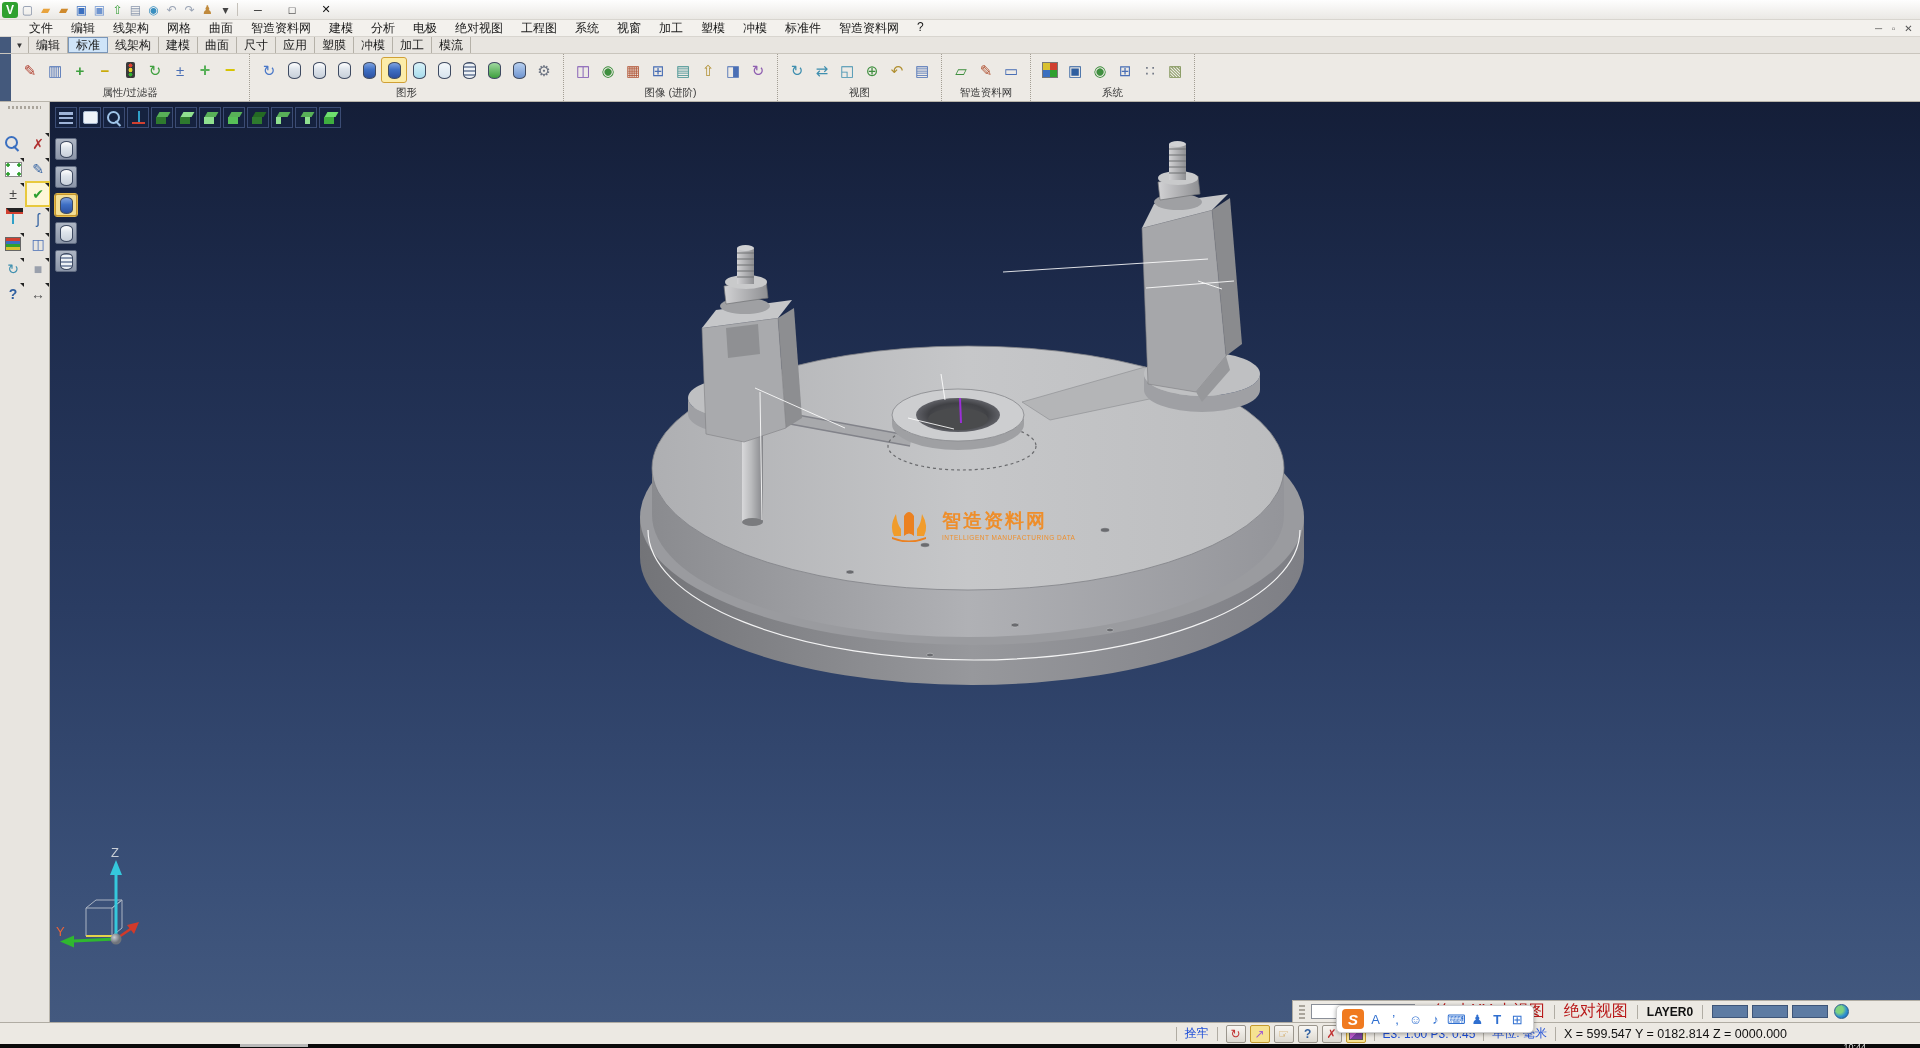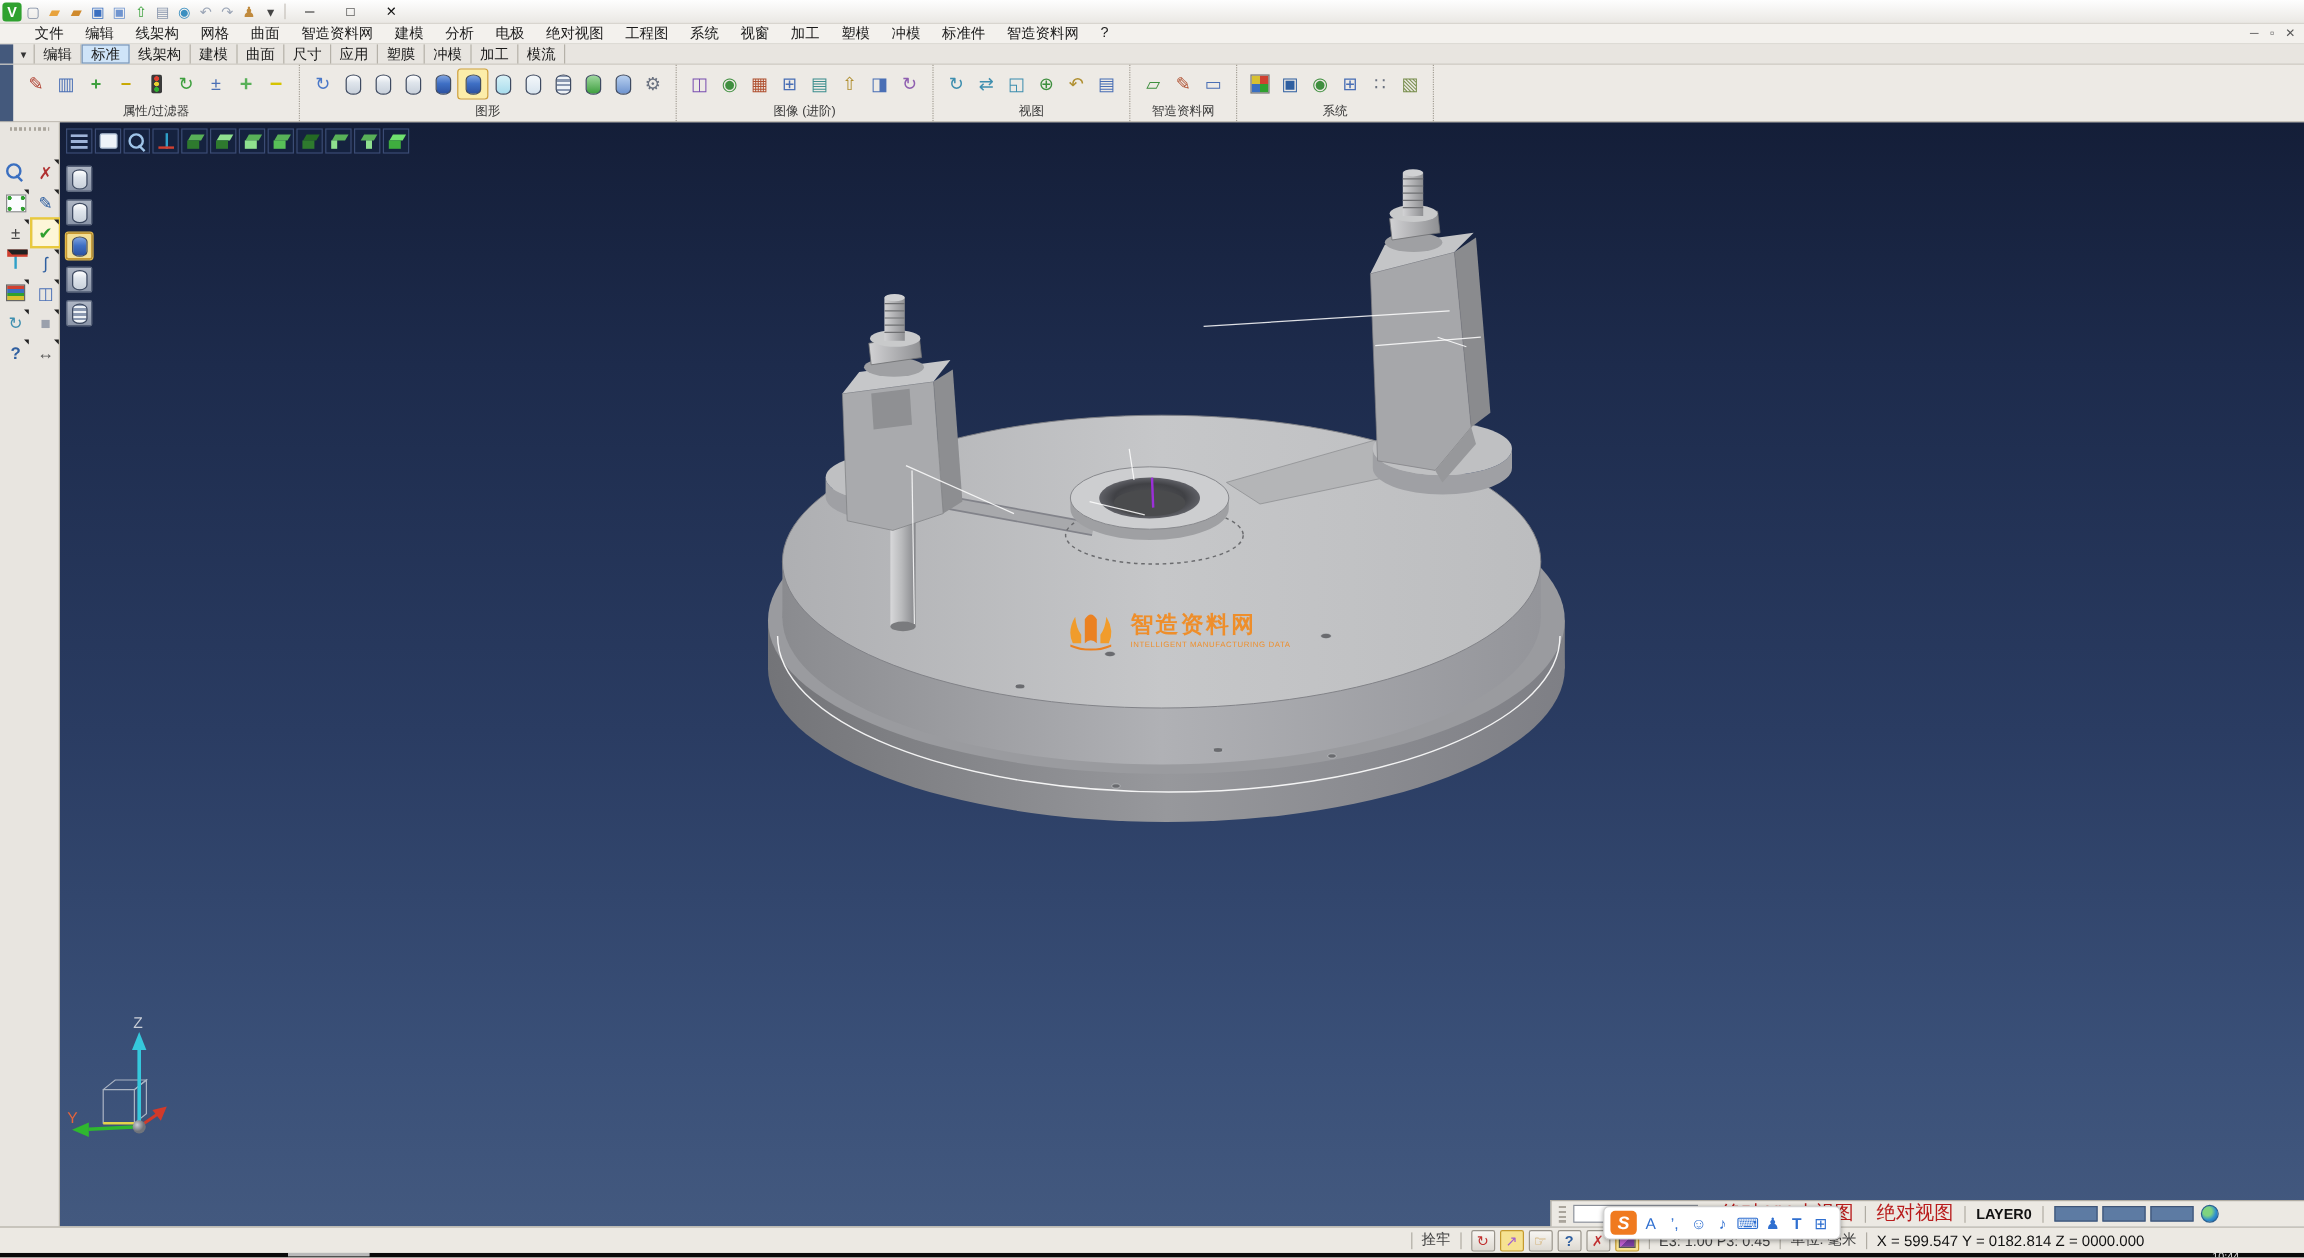--- a/index.html
+++ b/index.html
@@ -162,21 +162,21 @@
   .su-layer { font-size:12px; font-weight:bold; color:#111; white-space:nowrap; }
   .suic { display:inline-flex; }
   .viewic { font-size:13px; }
   .bars { display:flex; gap:4px; }
   .pbar { width:36px; height:13px; background:#5d7ba3; border:1px solid #3e5578; }
   .ssep { width:1px; height:14px; background:#b0aca3; margin:0 3px; flex:none; }
 
   .statusbar { height:22px; background:#ece9e3; border-top:1px solid #b0aca3;
     display:flex; align-items:center; gap:5px; position:relative; z-index:30; }
   .sb-spacer { flex:1; }
-  .sb-text { font-size:12px; color:#404040; white-space:nowrap; }
+  .sb-text { font-size:12px; color:#1d4ed8; white-space:nowrap; }
   .sb-coords { font-size:12.5px; color:#111; white-space:nowrap; }
   .sb-icons { display:flex; gap:4px; }
   .sbic { width:20px; height:18px; border:1px solid #9a958c; border-radius:2px;
     background:linear-gradient(#f8f6f2,#ddd9d1); display:flex; align-items:center;
     justify-content:center; font-size:12px; }
   .sb-endpad { width:128px; }
 
   
   .taskbar { height:4px; background:#0a0a0a; position:relative; overflow:hidden; }
   .tb-item { position:absolute; left:240px; top:0; width:68px; height:3px; background:#b9b9b9; }

